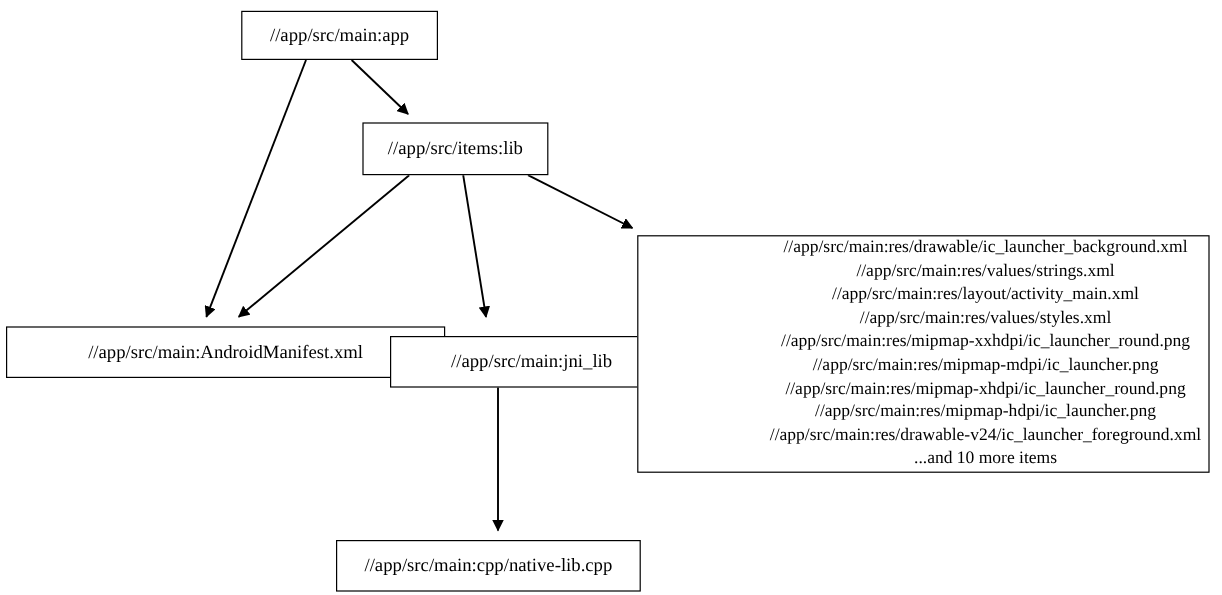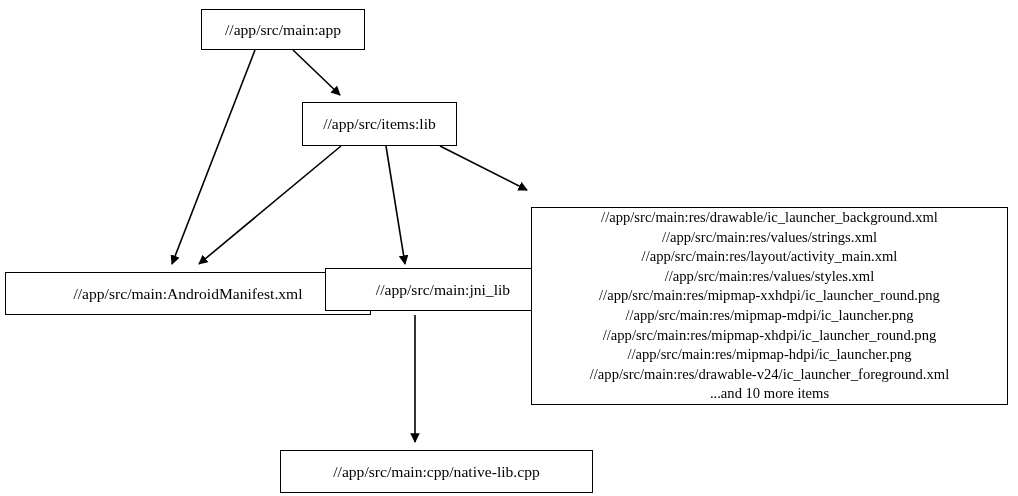--- a/index.html
+++ b/index.html
@@ -41,36 +41,35 @@
     display: block;
     white-space: pre;
     text-align: center;
   }
   .node-single .node-label {
     font-size: 15.6px;
     letter-spacing: 0px;
   }
   .node-multi {
     align-items: center;
-    justify-content: center;
+    justify-content: flex-end;
     padding: 20px 6px;
-    margin-top: 11px;
   }
   .node-multi .node-label {
     font-size: 14.6px;
     line-height: 19.6px;
   }
 
   
   #node-app          { left: 201px; top: 9px;   width: 164px; height: 41px; }
   #node-lib          { left: 302px; top: 102px; width: 155px; height: 44px; }
   #node-manifest     { left: 5px;   top: 272px; width: 366px; height: 43px; }
-  #node-jnilib       { left: 325px; top: 268px; width: 213px; height: 43px; padding-left: 23px; }
+  #node-jnilib       { left: 325px; top: 280px; width: 213px; height: 43px; padding-left: 23px; }
   #node-res          { left: 531px; top: 196px; width: 477px; height: 198px; }
-  #node-nativelib    { left: 280px; top: 450px; width: 313px; height: 43px; }
+  #node-nativelib    { left: 280px; top: 450px; width: 254px; height: 43px; }
 </style>
 </head>
 <body>
 
 <div id="graph-canvas">
 
   <svg id="edge-layer" viewBox="0 0 1018 496" width="1018" height="496" xmlns="http://www.w3.org/2000/svg">
     <defs>
       <marker id="arrowhead" viewBox="0 0 10 10" refX="9" refY="5" markerWidth="6" markerHeight="6" orient="auto-start-reverse">
         <path d="M 0 0 L 10 5 L 0 10 z" fill="#000000"></path>

